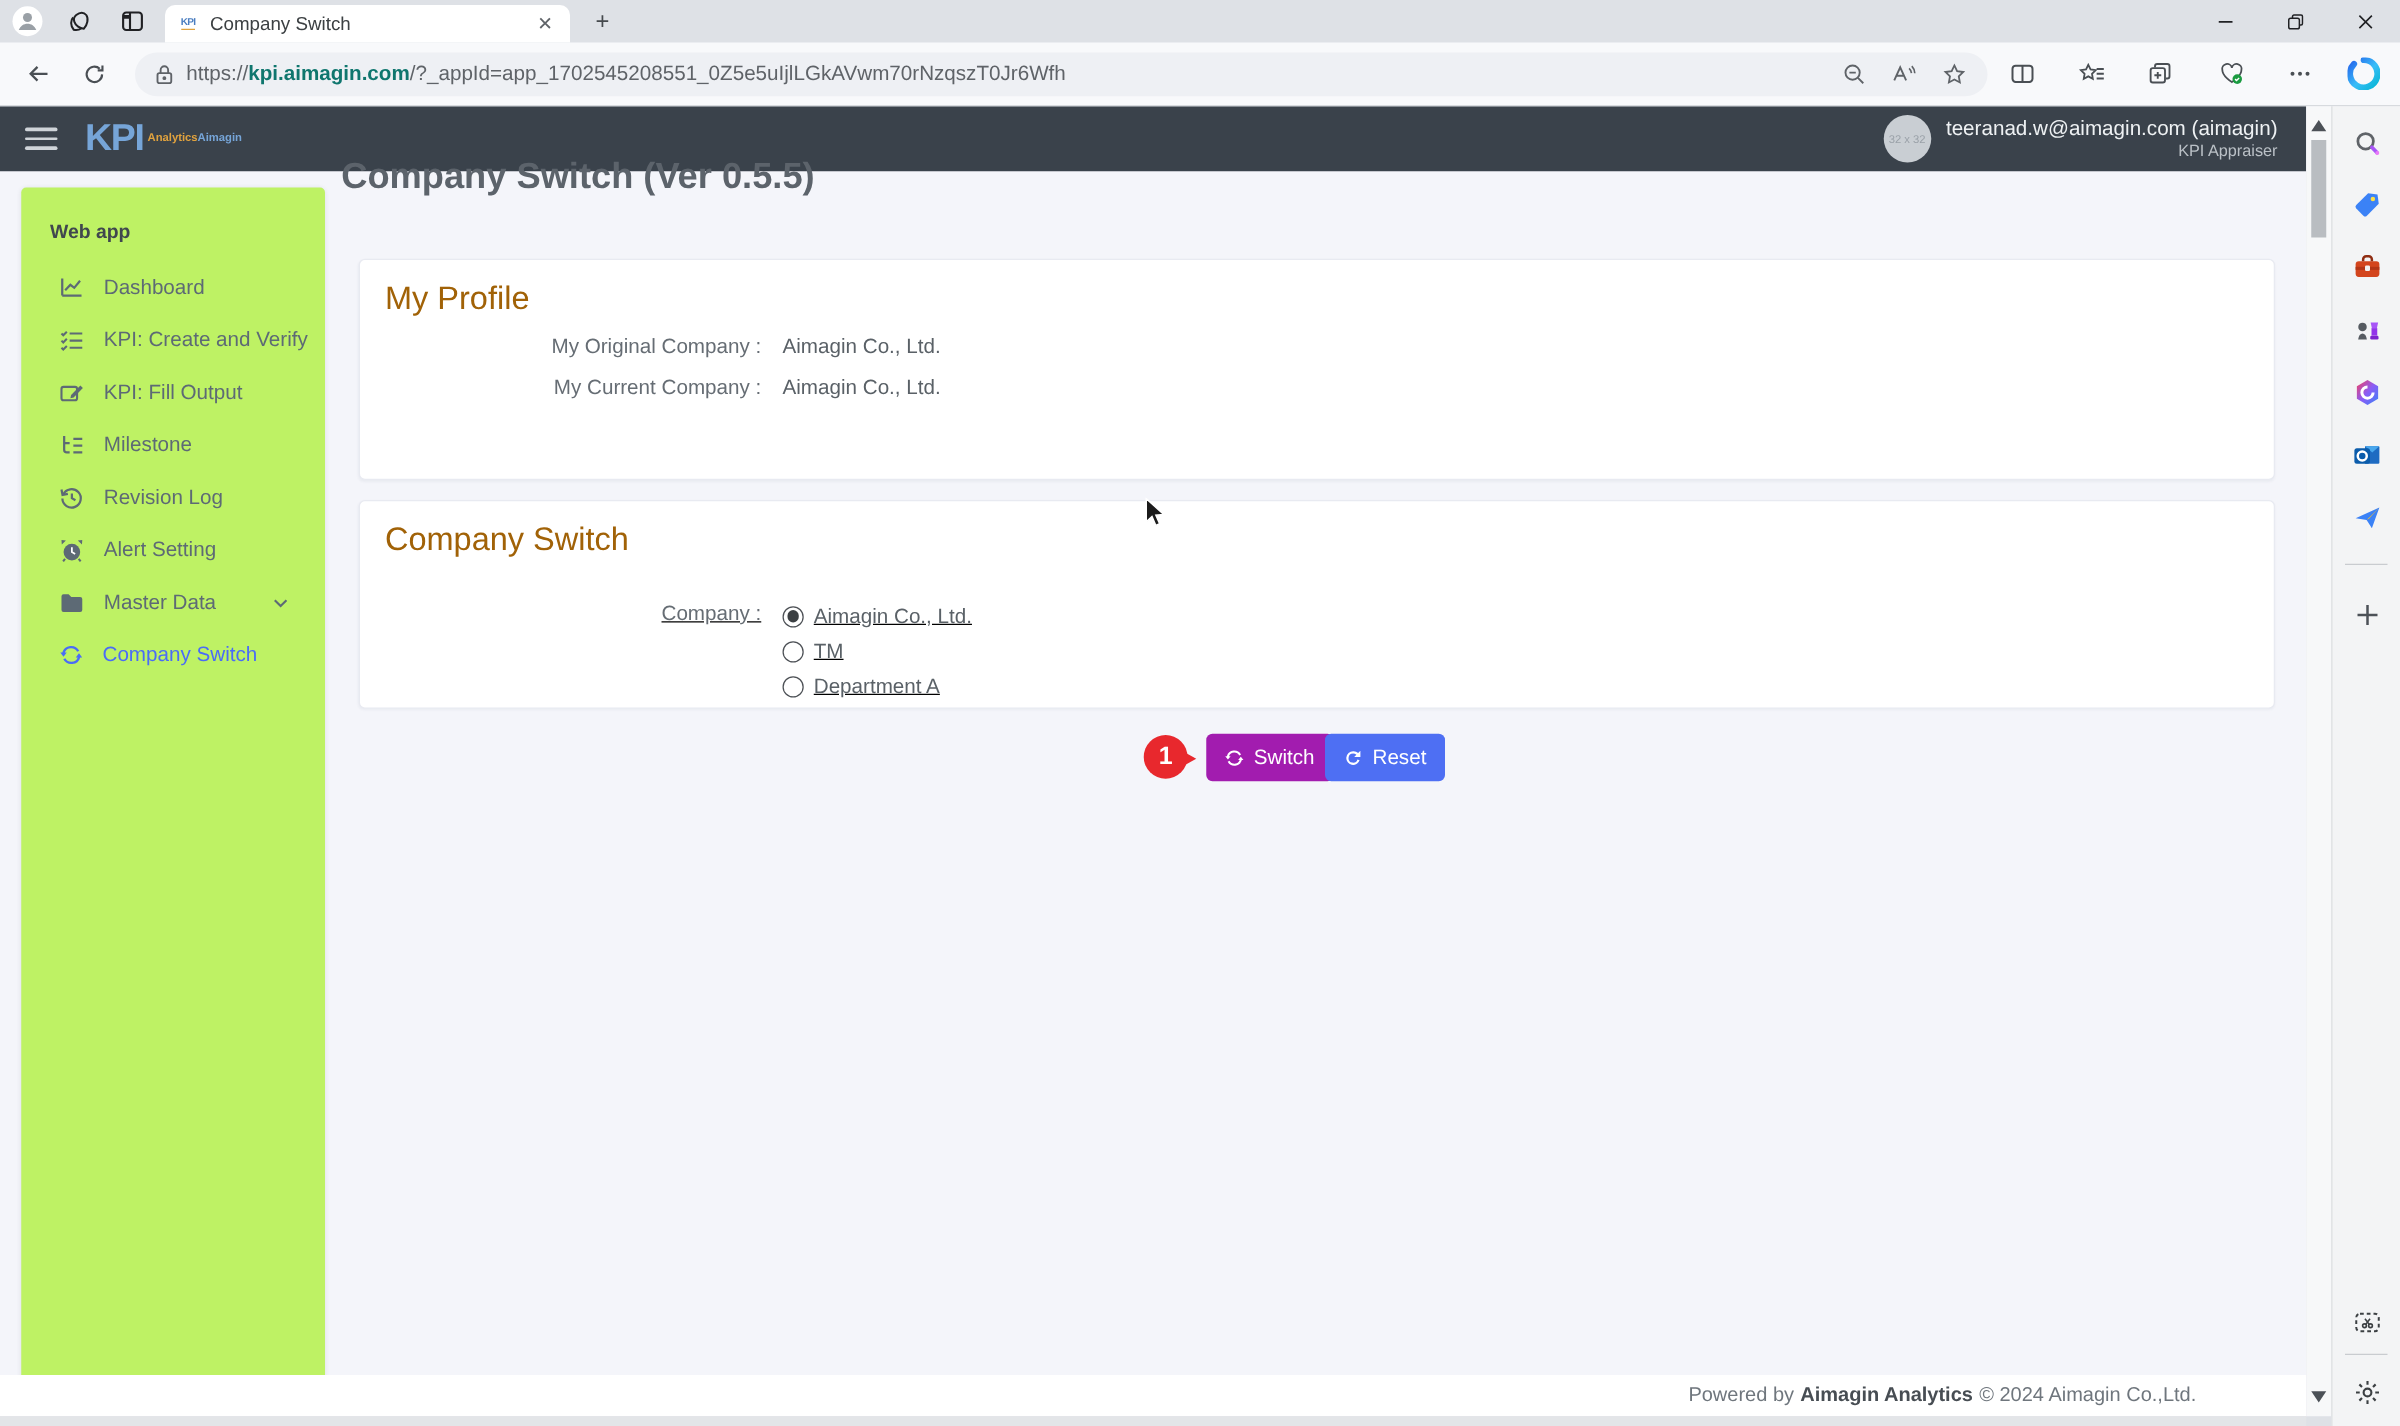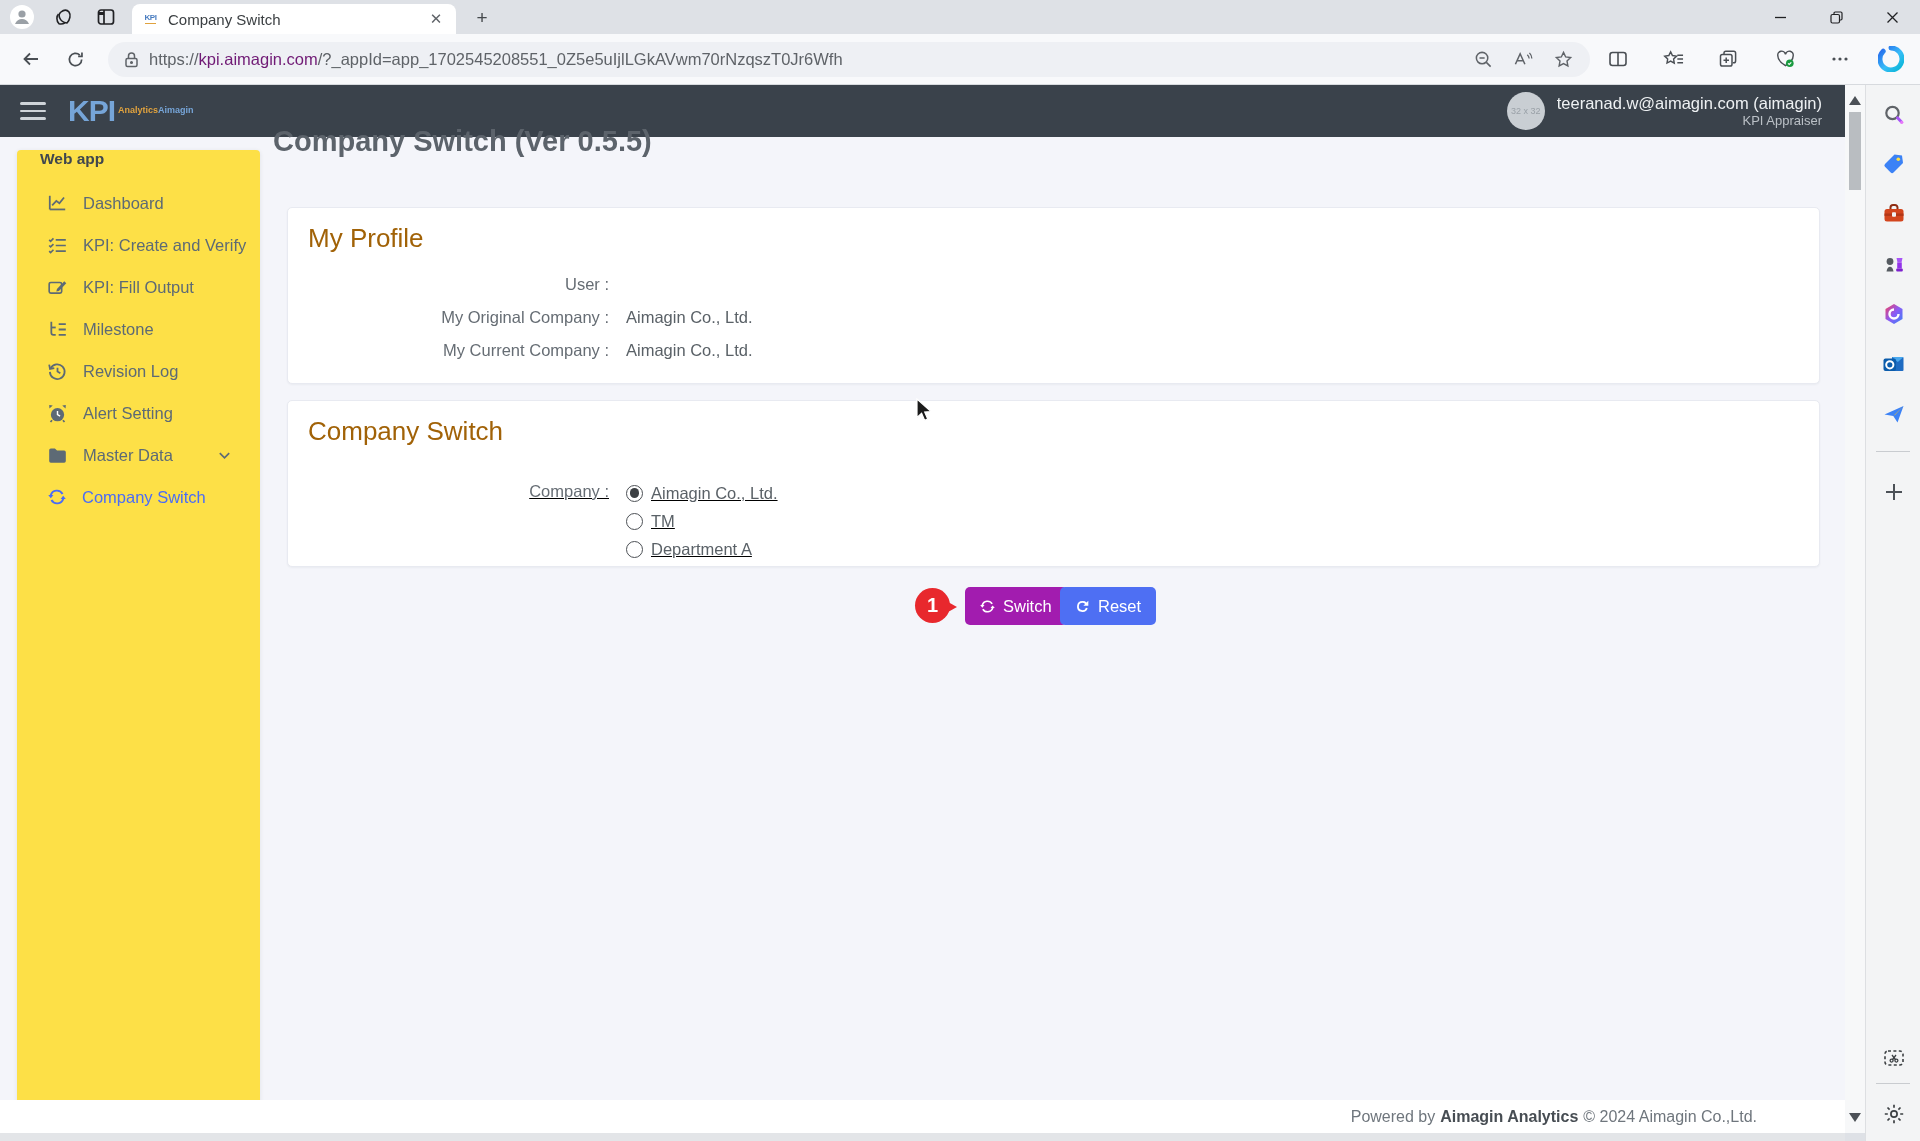--- a/index.html
+++ b/index.html
@@ -29,21 +29,21 @@
 
   
   #toolbar { left:0; top:34px; width:1920px; height:51px; background:#f8f9fb;
              border-bottom:1px solid #d7dade; }
   .tb-icon { position:absolute; top:8px; width:34px; height:34px; display:flex; align-items:center;
              justify-content:center; border-radius:6px; color:#4a4f54; }
   #addressbar { position:absolute; left:108px; top:8px; width:1482px; height:35px;
                 background:#eef0f4; border-radius:18px; display:flex; align-items:center;
                 padding:0 12px 0 16px; gap:10px; }
   #url { flex:1; font-size:16.5px; color:#5f6368; white-space:nowrap; overflow:hidden; }
-  #url .host { color:#701a75; font-weight:normal; }
+  #url .host { color:#0f766e; font-weight:bold; }
   .pill-icon { width:30px; height:30px; display:flex; align-items:center; justify-content:center;
                color:#5f6368; border-radius:5px; flex:0 0 auto; }
 
   
   #page { left:0; top:85px; width:1845px; height:1048px; background:#f4f5fa; overflow:hidden; }
   #appheader { position:absolute; left:0; top:0; width:1845px; height:52px; background:#3a424b;
                display:flex; align-items:center; }
   .burger { width:26px; height:18px; margin-left:20px; display:flex; flex-direction:column;
             justify-content:space-between; }
   .burger i { display:block; height:2.6px; background:#cfd4d9; border-radius:2px; }
@@ -53,22 +53,22 @@
   .applogo .l1 { font-size:9px; color:#e0a23e; font-weight:bold; }
   .applogo .l2 { font-size:9px; color:#76a5d8; font-weight:bold; }
   .userblock { position:absolute; right:23px; top:0; height:52px; display:flex; align-items:center; gap:12px; }
   .avatar { width:38px; height:38px; border-radius:50%; background:#c9ced3; color:#9aa1a8;
             font-size:9px; display:flex; align-items:center; justify-content:center; }
   .usertext { display:flex; flex-direction:column; align-items:flex-end; line-height:1.25; }
   .useremail { font-size:16.5px; color:#eef1f3; }
   .userrole  { font-size:13px; color:#bac0c6; }
 
   
-  #sidepanel { position:absolute; left:17px; top:65px; width:243px; height:972px; background:#fde047;
-               border-radius:4px; box-shadow:0 1px 4px rgba(40,50,70,.10); }
+  #sidepanel { position:absolute; left:17px; top:65px; width:243px; height:972px; background:#bef264;
+               border-radius:4px; box-shadow:0 1px 4px rgba(40,50,70,.10); padding-top:27px; }
   .side-section { font-size:15.5px; font-weight:bold; color:#40474e; padding-left:23px; margin-bottom:14px; }
   .side-item { height:42px; display:flex; align-items:center; gap:16px; padding-left:31px;
                color:#5d6a75; font-size:16.5px; cursor:pointer; position:relative; }
   .side-item svg { flex:0 0 auto; }
   .side-item.active { color:#4a6cf7; }
   .side-chevron { position:absolute; right:28px; color:#5d6a75; }
 
   
   .h1 { position:absolute; left:273px; top:40px; font-size:29px; font-weight:bold; color:#5c636b; }
   .card { position:absolute; left:287px; width:1533px; background:#fff; border:1px solid #e8eaf1;
@@ -359,24 +359,20 @@
           <path d="M8 12.8a4.8 4.8 0 0 1-4.2-2.5l-1.5.8a6.6 6.6 0 0 0 12.1-1.4h1.4l-2.3-2.9-2.3 2.9h1.4A4.8 4.8 0 0 1 8 12.8z"></path>
         </svg>
         <span>Company Switch</span>
       </div>
     </div>
 
     <div class="h1">Company Switch (Ver 0.5.5)</div>
 
     <div class="card" id="card-profile">
       <div class="card-title">My Profile</div>
-      <div class="frow" style="margin-top:21px">
-        <span class="flabel">User :</span>
-        <span class="fvalue"><span class="redacted"></span></span>
-      </div>
       <div class="frow">
         <span class="flabel">My Original Company :</span>
         <span class="fvalue">Aimagin Co., Ltd.</span>
       </div>
       <div class="frow">
         <span class="flabel">My Current Company :</span>
         <span class="fvalue">Aimagin Co., Ltd.</span>
       </div>
     </div>
 

